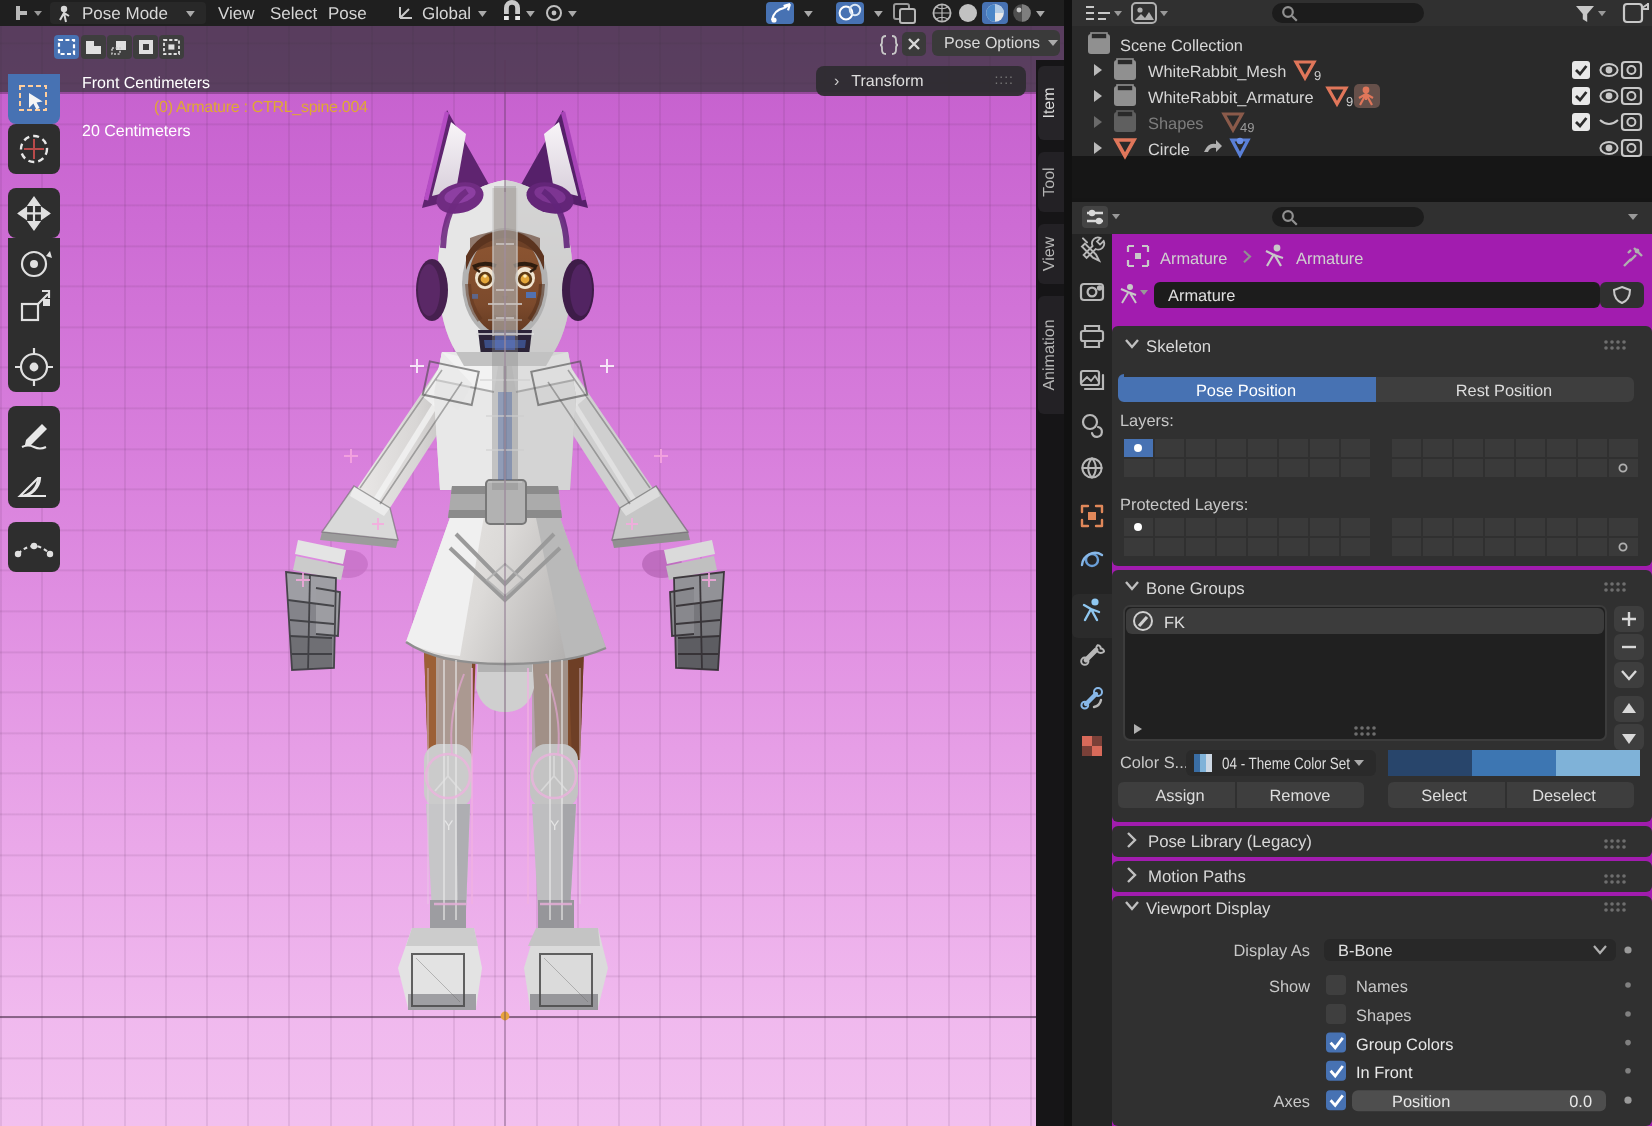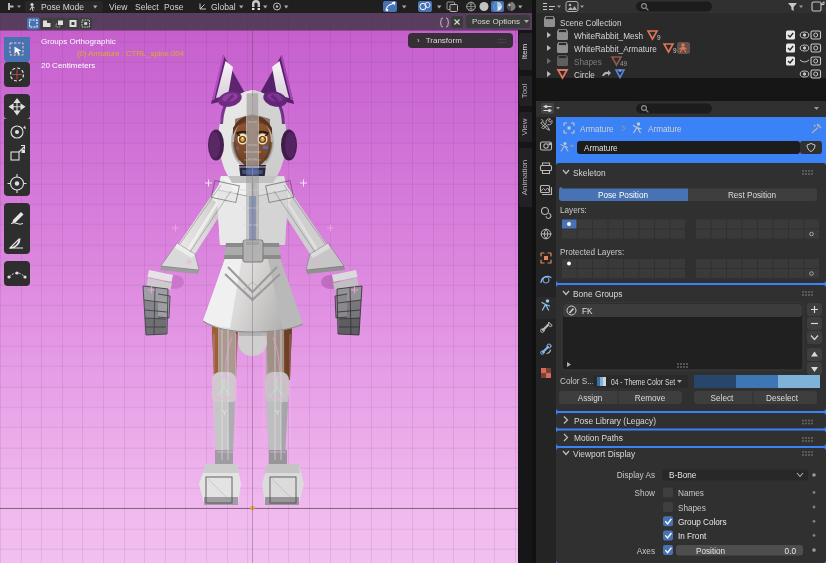--- a/index.html
+++ b/index.html
@@ -325,21 +325,21 @@
         <circle cx="497.5" cy="6.5" r="4.4" fill="#e8e8e8"></circle>
           <path d="M497.5 2.1 a4.4 4.4 0 0 0 0 8.8 z" fill="#4a86c8"></path>
           <path d="M497.5 2.1 a4.4 4.4 0 0 1 4.4 4.4 l-4.4 0 z" fill="#b0cae5"></path>
         <circle cx="511" cy="6.5" r="4.4" fill="#4e4e4e"></circle>
           <path d="M511 2.1 a4.4 4.4 0 0 1 0 8.8 z" fill="#7e7e7e"></path>
           <circle cx="509.5" cy="5" r="1.2" fill="#c8c8c8"></circle>
         <path d="M518 5.5 l2.2 3 2.2-3 z" fill="#aaa"></path>
       </svg>
     </div>
 
-    <div class="abs" id="toolsettings" style="left:0;top:13px;width:532px;height:17px;background:rgba(44,48,48,0.70);box-shadow:0 1px 0 rgba(0,0,0,0.25);">
+    <div class="abs" id="toolsettings" style="left:0;top:13px;width:532px;height:33px;background:rgba(44,48,48,0.70);box-shadow:0 1px 0 rgba(0,0,0,0.25);">
       <svg width="532" height="17" style="position:absolute;left:0;top:0;">
         <rect x="27" y="4.5" width="12.5" height="12" rx="2" fill="#4772b3"></rect>
         <rect x="29.5" y="7" width="7.5" height="7" fill="none" stroke="#fff" stroke-width="1.1" stroke-dasharray="2 1.2"></rect>
         <rect x="40.5" y="4.5" width="12.5" height="12" rx="2" fill="#3e3e3e"></rect>
         <path d="M43 14 v-6.5 h4 v2.5 h3.5 v4 z" fill="#e0e0e0"></path>
         <rect x="53.5" y="4.5" width="12.5" height="12" rx="2" fill="#3e3e3e"></rect>
         <path d="M58 12 v-4.5 h5 v4.5 z" fill="#e0e0e0"></path>
           <rect x="56" y="11" width="4" height="3" fill="none" stroke="#c8c8c8" stroke-width="0.8" stroke-dasharray="1 0.8"></rect>
         <rect x="66.5" y="4.5" width="12.5" height="12" rx="2" fill="#3e3e3e"></rect>
         <path d="M69.5 7 h7 v7 h-7 z M71.5 9 h3 v3 h-3 z" fill="#e0e0e0" fill-rule="evenodd"></path>
@@ -409,21 +409,21 @@
       <g>
         <rect x="4" y="228" width="26" height="25" rx="4" fill="#2e2e2e"></rect>
 
         <path d="M9 244 q8 -8 16 0" fill="none" stroke="#e0e0e0" stroke-width="1" stroke-dasharray="2 1.6"></path>
         <circle cx="9" cy="244" r="1.6" fill="#e0e0e0"></circle>
           <circle cx="17" cy="240" r="1.6" fill="#e0e0e0"></circle>
           <circle cx="25" cy="244" r="1.6" fill="#e0e0e0"></circle>
       </g>
     </svg>
 
-    <div class="abs txt" style="left:41px;top:37px;font-size:8px;color:#ffffff;">Groups Orthographic</div>
+    <div class="abs txt" style="left:41px;top:37px;font-size:8px;color:#ffffff;">Front Centimeters</div>
     <div class="abs txt" style="left:41px;top:49px;font-size:8px;letter-spacing:-0.15px;color:#e0a832;margin-left:36px;">(0) Armature : CTRL_spine.004</div>
     <div class="abs txt" style="left:41px;top:61px;font-size:8px;color:#ffffff;">20 Centimeters</div>
 
     <div class="abs" style="left:408px;top:33px;width:105px;height:15px;background:rgba(48,45,50,0.96);border-radius:4px;display:flex;align-items:center;">
       <span style="color:#cccccc;font-size:8px;margin-left:9px;">›</span>
       <span class="txt" style="font-size:8px;margin-left:6px;color:#dddddd;">Transform</span>
       <span style="color:#777;font-size:7px;margin-left:auto;margin-right:6px;letter-spacing:0.5px;">::::</span>
     </div>
 
     <div class="abs" style="left:518px;top:30px;width:14px;height:533px;background:#161517;"></div>
@@ -535,21 +535,21 @@
             <circle cx="268.5" cy="6" r="1.2" fill="#c8c8c8"></circle>
         </g>
         <rect x="275" y="2" width="9.5" height="8" rx="1.5" fill="none" stroke="#c8c8c8" stroke-width="1.1"></rect>
         <circle cx="279.7" cy="6" r="2" fill="none" stroke="#c8c8c8" stroke-width="1"></circle>
       </g>
     </svg>
   </div>
 
   <div class="abs" style="left:536px;top:99px;width:290px;height:2px;background:#151515;"></div>
 
-  <div class="abs" id="props" style="left:536px;top:101px;width:290px;height:462px;background:#3b82f6;">
+  <div class="abs" id="props" style="left:536px;top:101px;width:290px;height:462px;background:#a21caf;">
 
     <div class="abs" style="left:0;top:0;width:290px;height:16px;background:#303030;"></div>
     <svg width="290" height="16" style="position:absolute;left:0;top:0;">
       <rect x="5" y="2" width="13" height="11" rx="2" fill="#444444"></rect>
       <g stroke="#d8d8d8" stroke-width="1.2" fill="none">
           <path d="M7.5 5.5 h8 M7.5 9.5 h8"></path>
         </g>
       <circle cx="10" cy="5.5" r="1.6" fill="#d8d8d8"></circle>
         <circle cx="13.5" cy="9.5" r="1.6" fill="#d8d8d8"></circle>
       <path d="M20 6 l2 2.6 2-2.6 z" fill="#999"></path>

